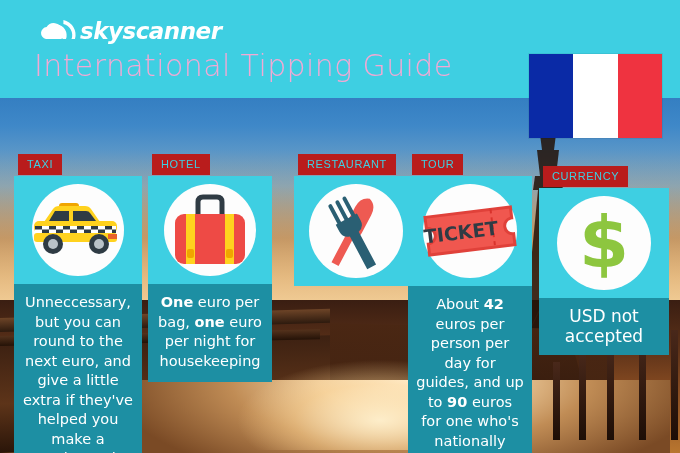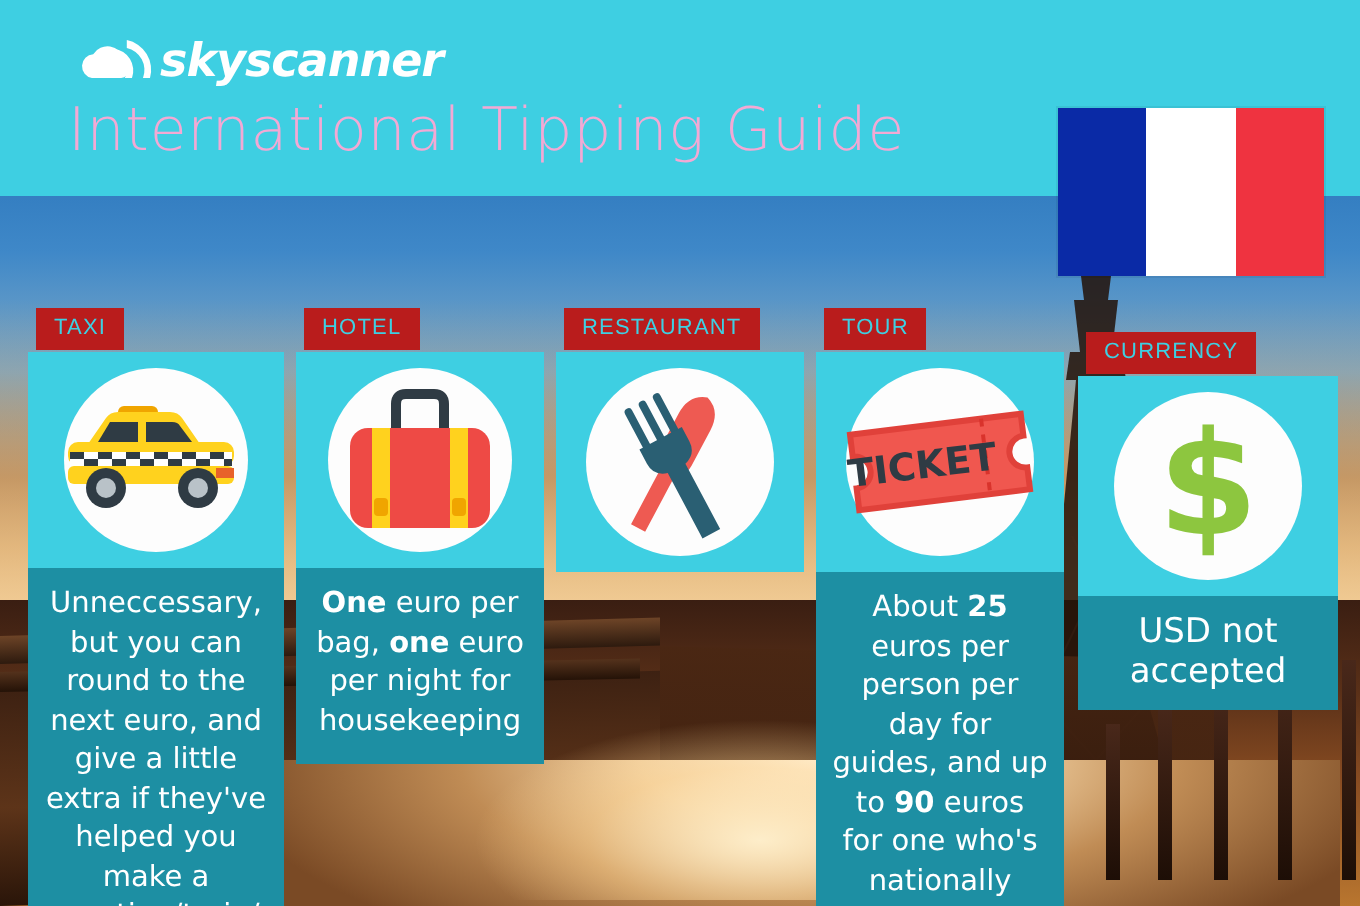--- a/index.html
+++ b/index.html
@@ -223,21 +223,21 @@
         <rect x="8" y="22" width="70" height="50" rx="9" fill="#ee4a45"></rect>
         <rect x="19" y="22" width="9" height="50" fill="#ffd21e"></rect>
         <rect x="58" y="22" width="9" height="50" fill="#ffd21e"></rect>
         <rect x="20" y="57" width="7" height="9" rx="2" fill="#f0a500"></rect>
         <rect x="59" y="57" width="7" height="9" rx="2" fill="#f0a500"></rect>
       </svg>
     </div>
     <div class="body"><b>One</b> euro per bag, <b>one</b> euro per night for housekeeping</div>
   </div>
 
-  <div class="card" style="left:278px;top:176px;width:124px;">
+  <div class="card" style="left:294px;top:176px;width:124px;">
     <div class="tag">RESTAURANT</div>
     <div class="iconbox" style="height:110px;position:relative;">
       <div class="disc" style="width:94px;height:94px;"></div>
       <svg class="ico" width="86" height="86" viewBox="0 0 86 86">
         <g transform="rotate(28 43 43)">
           <path d="M40 8 q9 3 9 14 v20 q0 6 -5 7 v33 h-8 V49 q-5 -1 -5 -7 V22 q0 -11 9 -14 z" fill="#ee5a52"></path>
         </g>
         <g transform="rotate(-28 43 43)">
           <g fill="#2a5f73">
             <rect x="30" y="7" width="4" height="24" rx="2"></rect>
@@ -255,21 +255,21 @@
     <div class="iconbox" style="height:110px;position:relative;">
       <div class="disc" style="width:94px;height:94px;"></div>
       <svg class="ico" width="110" height="70" viewBox="0 0 110 70">
         <g transform="rotate(-7 55 35)">
           <path d="M12 16 h86 v11 a8 8 0 0 0 0 16 v11 h-86 v-11 a8 8 0 0 0 0 -16 z" fill="#f0574f" stroke="#e0413a" stroke-width="3"></path>
           <line x1="78" y1="16" x2="78" y2="54" stroke="#d9332c" stroke-width="2" stroke-dasharray="4 4"></line>
           <text x="46" y="42" text-anchor="middle" font-family="DejaVu Sans, sans-serif" font-size="19" font-weight="bold" fill="#2f3b44">TICKET</text>
         </g>
       </svg>
     </div>
-    <div class="body">About <b>25</b> euros per person per day for guides, and up to <b>90</b> euros for one who's nationally certified</div>
+    <div class="body">About <b>42</b> euros per person per day for guides, and up to <b>90</b> euros for one who's nationally certified</div>
   </div>
 
   <div class="card" style="left:539px;top:176px;width:130px;margin-top:12px;">
     <div class="tag">CURRENCY</div>
     <div class="iconbox" style="height:110px;position:relative;">
       <div class="disc" style="width:94px;height:94px;"></div>
       <svg class="ico" width="70" height="80" viewBox="0 0 70 80">
         <text x="35" y="64" text-anchor="middle" font-family="DejaVu Sans, sans-serif" font-size="72" font-weight="bold" fill="#8dc63f">$</text>
       </svg>
     </div>

